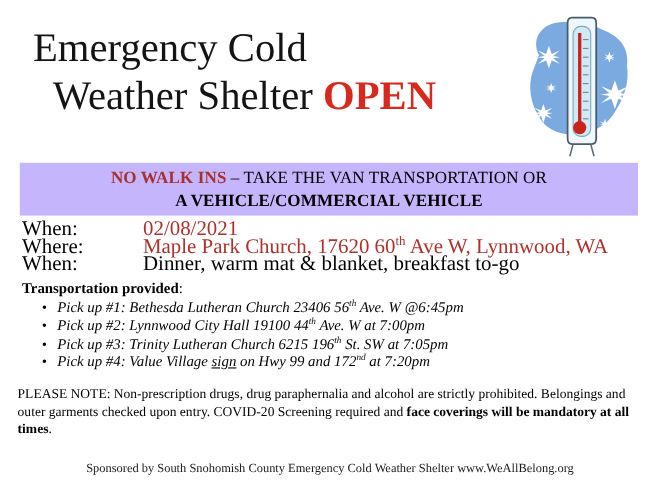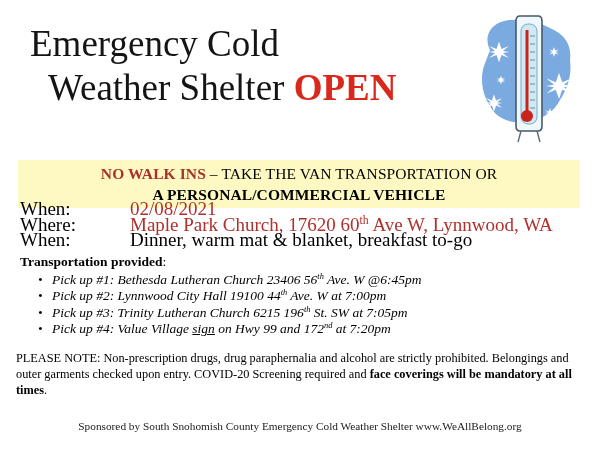--- a/index.html
+++ b/index.html
@@ -46,24 +46,24 @@
     top: 8px;
     width: 122px;
     height: 135px;
   }
   .thermo-art svg { display: block; }
 
   
   .banner {
     position: absolute;
     left: 18px;
-    top: 160px;
+    top: 148px;
     width: 562px;
     height: 48px;
-    background: #fef9c3;
+    background: #c4b5fd;
     display: flex;
     flex-direction: column;
     align-items: center;
     justify-content: center;
   }
   .banner-line {
     font-size: 15.5px;
     line-height: 21px;
     font-weight: bold;
     letter-spacing: 0.1px;
@@ -218,21 +218,21 @@
       </g>
       <g transform="translate(82,105) scale(0.55)">
         <path d="M0,-9 L2.2,-2.6 L8.6,-5.2 L3.4,-0.9 L9,0 L3.4,0.9 L8.6,5.2 L2.2,2.6 L0,9 L-2.2,2.6 L-8.6,5.2 L-3.4,0.9 L-9,0 L-3.4,-0.9 L-8.6,-5.2 L-2.2,-2.6 Z"></path>
       </g>
     </g>
   </svg>
 </div>
 
 <div class="banner">
   <div class="banner-line"><span class="no-walk">NO WALK INS</span><span class="normal"> – TAKE THE VAN TRANSPORTATION OR</span></div>
-  <div class="banner-line normal">A PERSONAL/COMMERCIAL VEHICLE</div>
+  <div class="banner-line normal">A VEHICLE/COMMERCIAL VEHICLE</div>
 </div>
 
 <div class="info-block">
   <div class="info-row">
     <span class="info-label">When:</span>
     <span class="info-value red">02/08/2021</span>
   </div>
   <div class="info-row">
     <span class="info-label">Where:</span>
     <span class="info-value red">Maple Park Church, 17620 60<sup>th</sup> Ave W, Lynnwood, WA</span>

